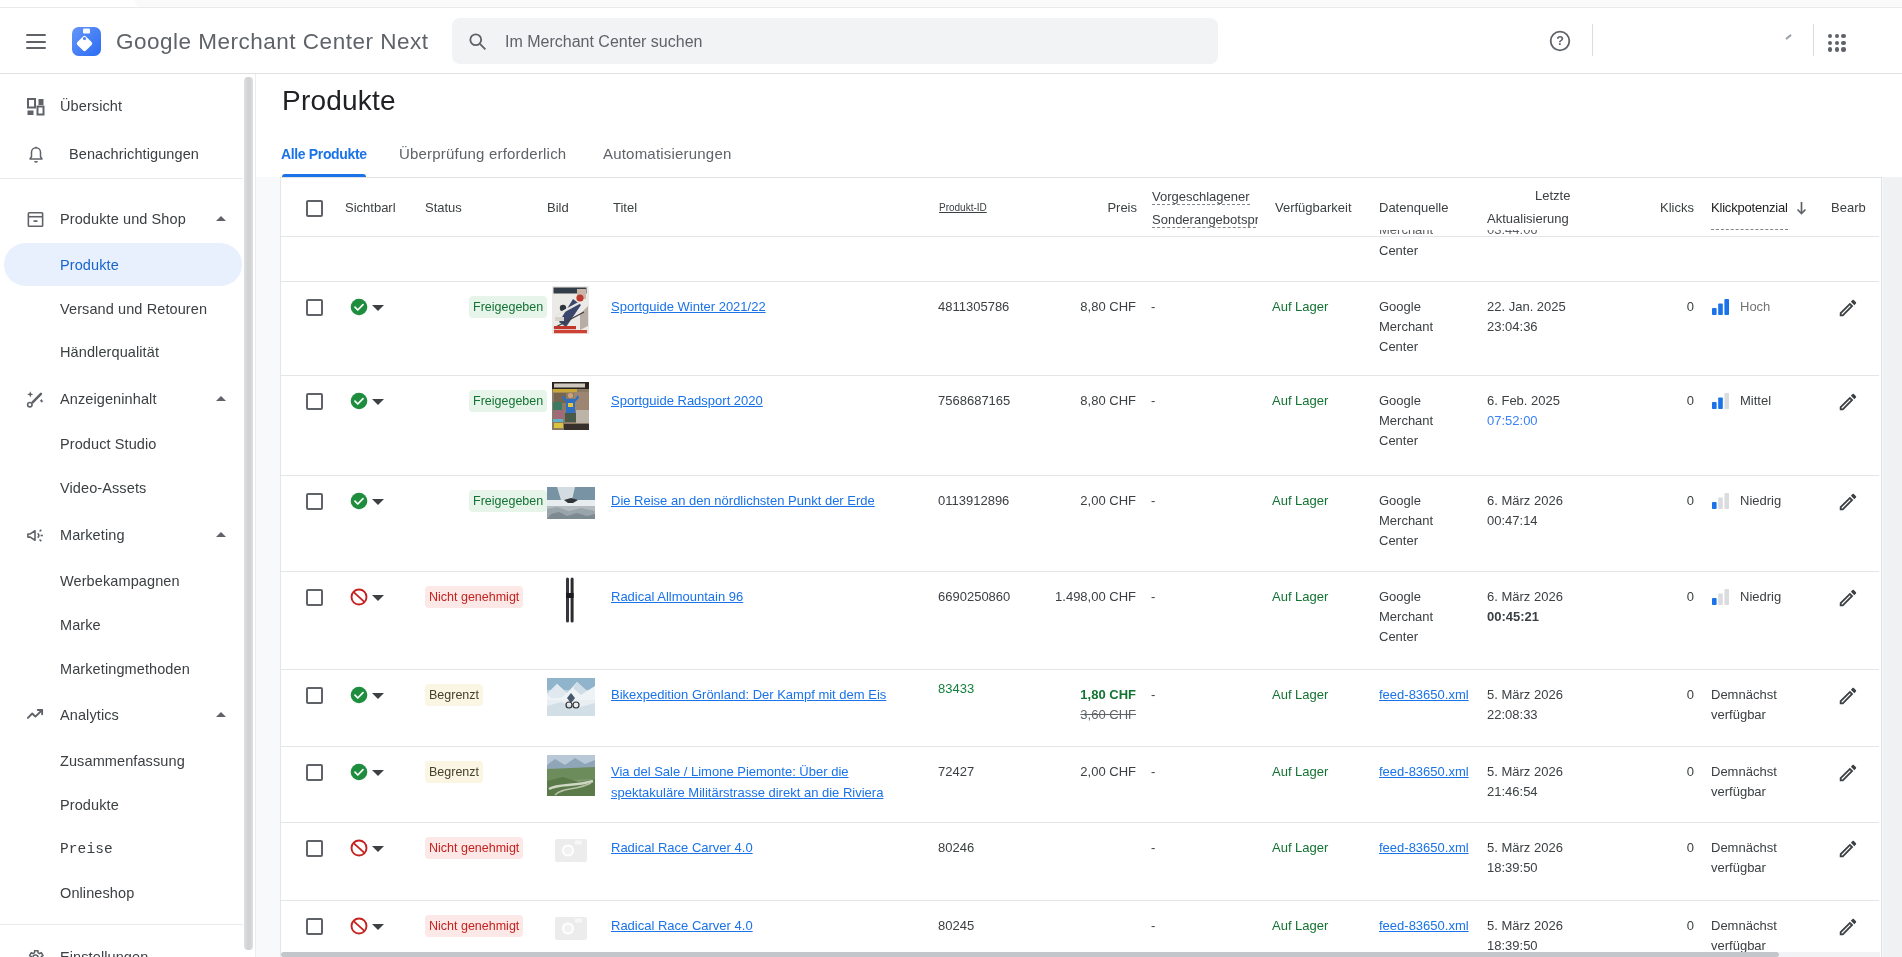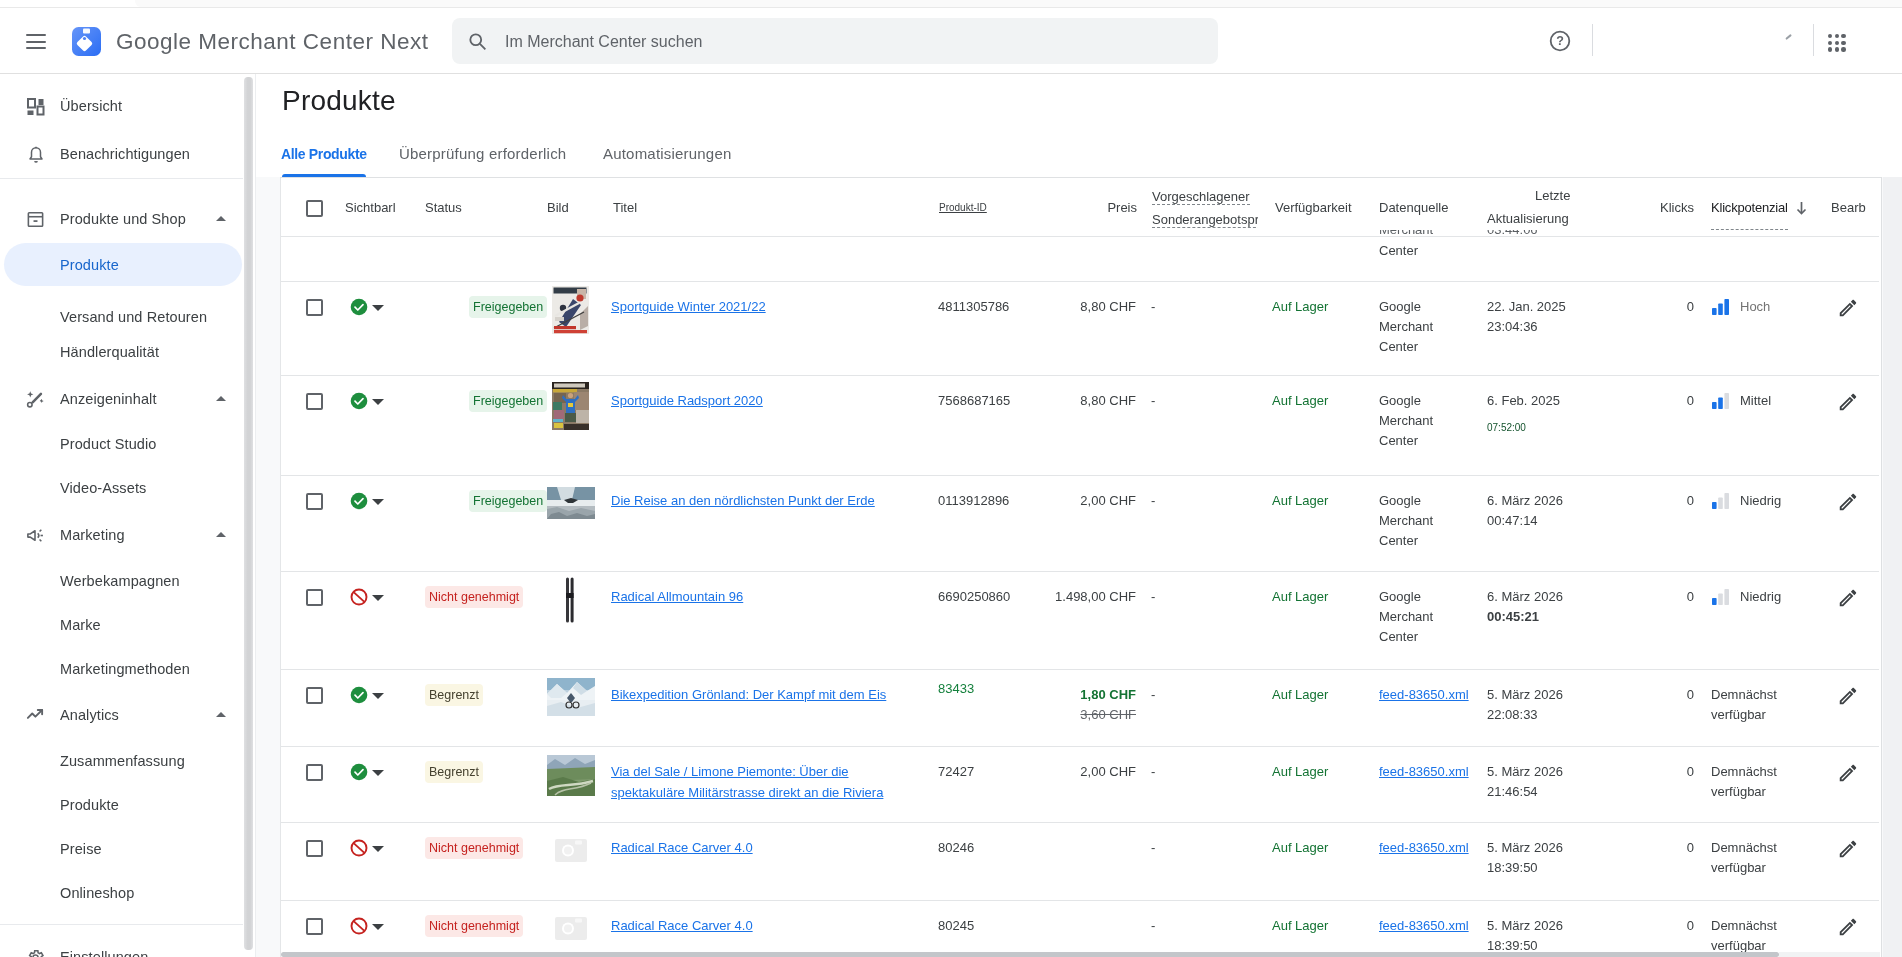--- a/index.html
+++ b/index.html
@@ -71,30 +71,30 @@
     <rect x="12.5" y="2" width="5" height="6" fill="#5f6368" stroke="none"></rect>
     <rect x="1.5" y="13.5" width="6" height="4.5" fill="#5f6368" stroke="none"></rect>
     <rect x="11.5" y="9.5" width="6" height="8" fill="none"></rect>
   </svg>
 <div class="navtxt" style="left:60px;top:98px;">Übersicht</div>
 <svg class="abs" style="left:27px;top:145px" width="18" height="19" viewBox="0 0 24 24" fill="none" stroke="#5f6368" stroke-width="2">
     <path d="M12 3a6 6 0 0 0-6 6v6l-2 3h16l-2-3V9a6 6 0 0 0-6-6z" stroke-linejoin="round"></path>
     <path d="M10.2 21a2 2 0 0 0 3.6 0" fill="#5f6368"></path>
     <line x1="12" y1="1.5" x2="12" y2="3.5"></line>
   </svg>
-<div class="navtxt" style="left:60px;top:146px;">Benachrichtigungen</div>
+<div class="navtxt" style="left:69px;top:146px;">Benachrichtigungen</div>
 <svg class="abs" style="left:26px;top:210px" width="19" height="19" viewBox="0 0 24 24" fill="none" stroke="#5f6368" stroke-width="2">
     <rect x="3" y="3.5" width="18" height="17" rx="1"></rect>
     <line x1="3" y1="8.5" x2="21" y2="8.5"></line>
     <line x1="9.5" y1="14" x2="14.5" y2="14" stroke-width="2.2"></line>
   </svg>
 <div class="navtxt" style="left:60px;top:211px;">Produkte und Shop</div>
 <div class="navarr" style="left:216px;top:216px;"></div>
 <div class="navtxt" style="left:60px;top:257px;color:#1765cc;">Produkte</div>
-<div class="navtxt" style="left:60px;top:301px;margin-top:8px;">Versand und Retouren</div>
+<div class="navtxt" style="left:60px;top:301px;">Versand und Retouren</div>
 <div class="navtxt" style="left:60px;top:344px;">Händlerqualität</div>
 <svg class="abs" style="left:25px;top:390px" width="20" height="19" viewBox="0 0 24 24">
     <path d="M9 15.5 19.5 5" stroke="#5f6368" stroke-width="3.2" stroke-linecap="round"></path>
     <path d="M6 1.5 7.1 4.4 10 5.5 7.1 6.6 6 9.5 4.9 6.6 2 5.5 4.9 4.4z" fill="#5f6368"></path>
     <path d="M20.5 11.5 21.2 13.3 23 14 21.2 14.7 20.5 16.5 19.8 14.7 18 14z" fill="#5f6368"></path>
     <circle cx="5.5" cy="18.5" r="2.8" fill="none" stroke="#5f6368" stroke-width="2"></circle>
   </svg>
 <div class="navtxt" style="left:60px;top:391px;">Anzeigeninhalt</div>
 <div class="navarr" style="left:216px;top:396px;"></div>
 <div class="navtxt" style="left:60px;top:436px;">Product Studio</div>
@@ -112,21 +112,21 @@
 <div class="navtxt" style="left:60px;top:617px;">Marke</div>
 <div class="navtxt" style="left:60px;top:661px;">Marketingmethoden</div>
 <svg class="abs" style="left:25px;top:706px" width="20" height="19" viewBox="0 0 24 24" fill="none" stroke="#5f6368" stroke-width="2.4">
     <path d="M3 15 8.5 9.5 12.5 13.5 21 5" stroke-linejoin="round" stroke-linecap="round"></path>
     <path d="M15.5 5H21v5.5" fill="none" stroke-linejoin="round" stroke-linecap="round"></path>
   </svg>
 <div class="navtxt" style="left:60px;top:707px;">Analytics</div>
 <div class="navarr" style="left:216px;top:712px;"></div>
 <div class="navtxt" style="left:60px;top:753px;">Zusammenfassung</div>
 <div class="navtxt" style="left:60px;top:797px;">Produkte</div>
-<div class="navtxt" style="left:60px;top:841px;">Preise</div>
+<div class="navtxt" style="left:60px;top:841px;font-family:Liberation Mono, monospace;">Preise</div>
 <div class="navtxt" style="left:60px;top:885px;">Onlineshop</div>
 <svg class="abs" style="left:26px;top:948px" width="19" height="19" viewBox="0 0 24 24" fill="none" stroke="#5f6368" stroke-width="2">
     <circle cx="12" cy="12" r="3.2"></circle>
     <path d="M19.4 13a7.8 7.8 0 0 0 0-2l2-1.6-2-3.4-2.4 1a7.8 7.8 0 0 0-1.7-1L15 3.5h-4l-.3 2.5a7.8 7.8 0 0 0-1.7 1l-2.4-1-2 3.4L6.6 11a7.8 7.8 0 0 0 0 2l-2 1.6 2 3.4 2.4-1a7.8 7.8 0 0 0 1.7 1l.3 2.5h4l.3-2.5a7.8 7.8 0 0 0 1.7-1l2.4 1 2-3.4z"></path>
   </svg>
 <div class="navtxt" style="left:60px;top:949px;">Einstellungen</div>
 <div class="abs" style="left:244px;top:77px;width:8.5px;height:873px;background:linear-gradient(90deg,#dfe0e2,#d2d3d5 40%,#d2d3d5 70%,#dfe0e2);border-radius:4px;"></div>
 <div class="abs" style="left:256px;top:177px;width:1646px;height:780px;background:#f8f9fa;"></div>
 <div class="abs" style="left:280px;top:177px;width:1600px;height:780px;background:#fff;border-left:1px solid #e4e6e8;border-right:1px solid #dee0e2;"></div>
 <div class="abs" style="left:280px;top:177px;width:1601px;height:1px;background:#dfe1e3;"></div>
@@ -241,21 +241,21 @@
 </svg>
 <div class="t" style="left:611px;top:391px;line-height:20px;font-size:13px;"><span class="link">Sportguide Radsport 2020</span></div>
 <div class="t" style="left:938px;top:391px;line-height:20px;font-size:13px;color:#3c4043;">7568687165</div>
 <div class="t" style="left:1036px;top:391px;width:100px;text-align:right;line-height:20px;font-size:13px;color:#3c4043;">8,80 CHF</div>
 <div class="t" style="left:1151px;top:391px;line-height:20px;font-size:13px;color:#3c4043;">-</div>
 <div class="t" style="left:1272px;top:391px;line-height:20px;font-size:13px;color:#137333;">Auf Lager</div>
 <div class="t" style="left:1379px;top:391px;line-height:20px;font-size:13px;color:#3c4043;">Google</div>
 <div class="t" style="left:1379px;top:411px;line-height:20px;font-size:13px;color:#3c4043;">Merchant</div>
 <div class="t" style="left:1379px;top:431px;line-height:20px;font-size:13px;color:#3c4043;">Center</div>
 <div class="t" style="left:1487px;top:391px;line-height:20px;font-size:13px;color:#3c4043;">6. Feb. 2025</div>
-<div class="t" style="left:1487px;top:411px;line-height:20px;font-size:10px;color:#14532d;margin-top:7px;">07:52:00</div>
+<div class="t" style="left:1487px;top:411px;line-height:20px;font-size:13px;color:#3b82f6;">07:52:00</div>
 <div class="t" style="left:1614px;top:391px;width:80px;text-align:right;line-height:20px;font-size:13px;color:#3c4043;">0</div>
 <svg class="abs" style="left:1712px;top:392px" width="18" height="17" viewBox="0 0 18 17">
     <rect x="0.0" y="10" width="4.6" height="7" rx="0.8" fill="#1a73e8"></rect>
     <rect x="6.2" y="5.5" width="4.6" height="11.5" rx="0.8" fill="#1a73e8"></rect>
     <rect x="12.4" y="1" width="4.6" height="16" rx="0.8" fill="#dadce0"></rect>
   </svg>
 <div class="t" style="left:1740px;top:391px;line-height:20px;font-size:13px;color:#3c4043;">Mittel</div>
 <svg class="abs" style="left:1837px;top:391px" width="22" height="22" viewBox="0 0 24 24" fill="#3c4043">
     <path d="M3 17.25V21h3.75L17.81 9.94l-3.75-3.75L3 17.25zM5.92 19H5v-.92l9.06-9.06.92.92L5.92 19zM20.71 7.04c.39-.39.39-1.02 0-1.41l-2.34-2.34c-.39-.39-1.02-.39-1.41 0l-1.83 1.83 3.75 3.75 1.83-1.83z"></path>
   </svg>

